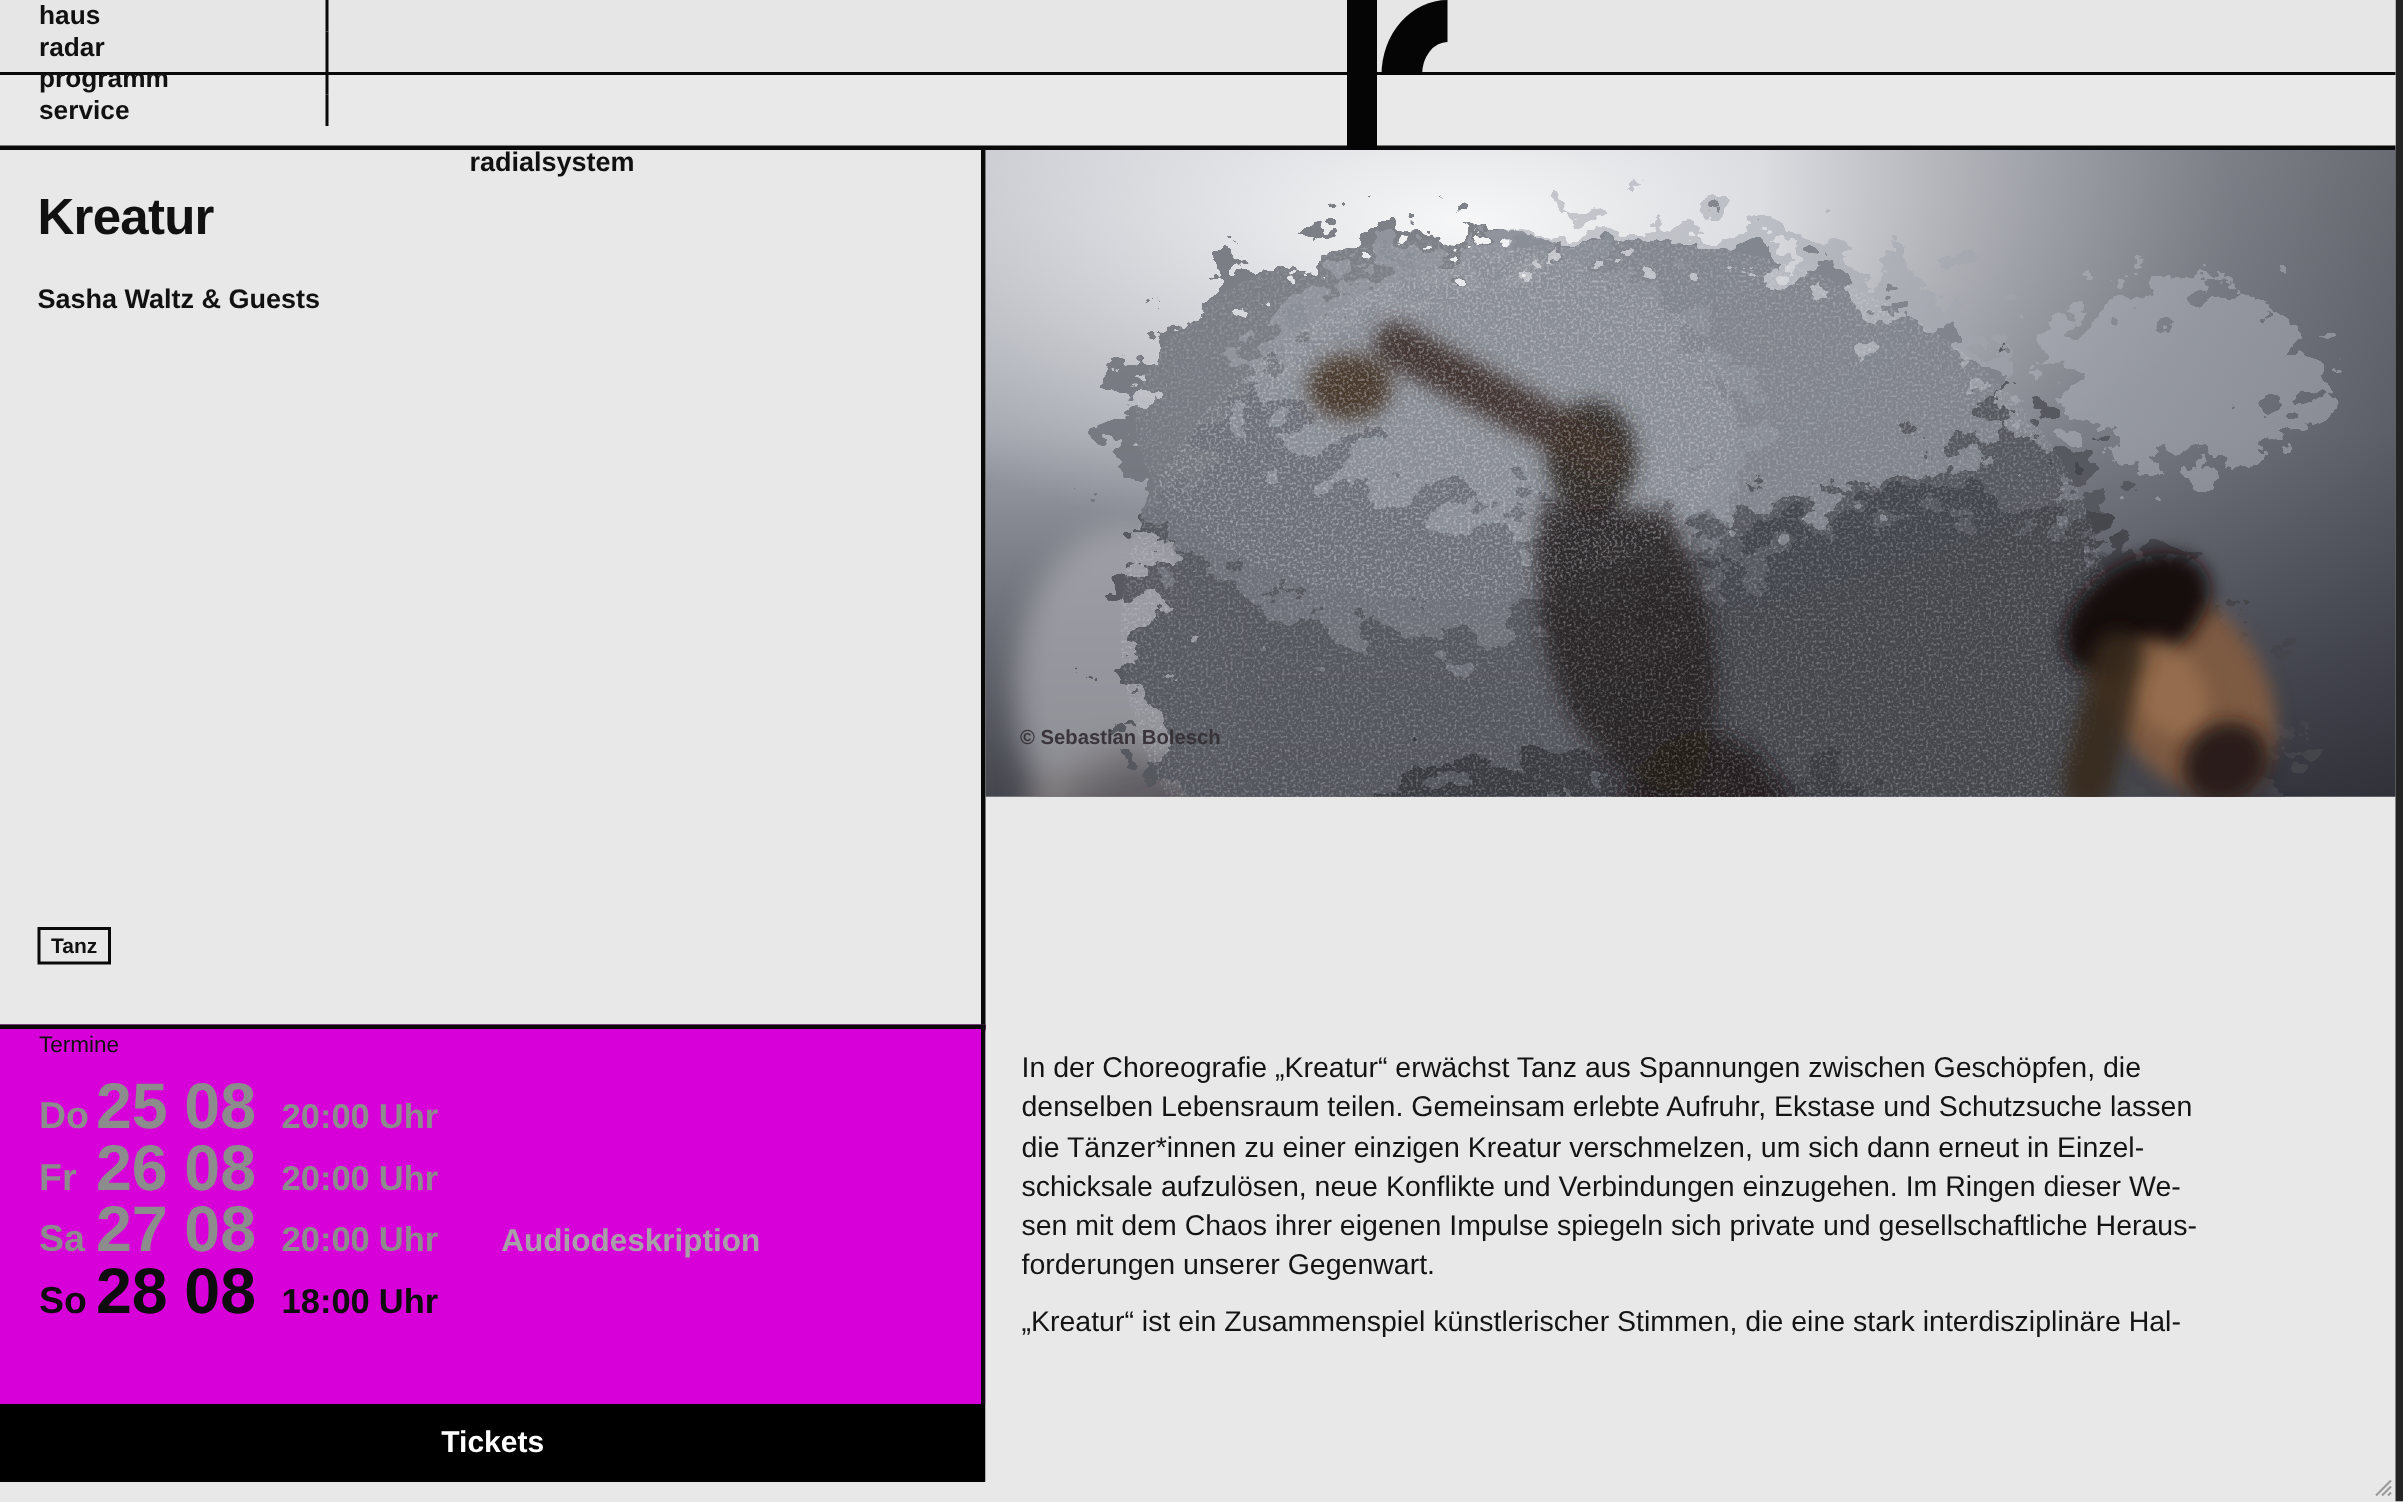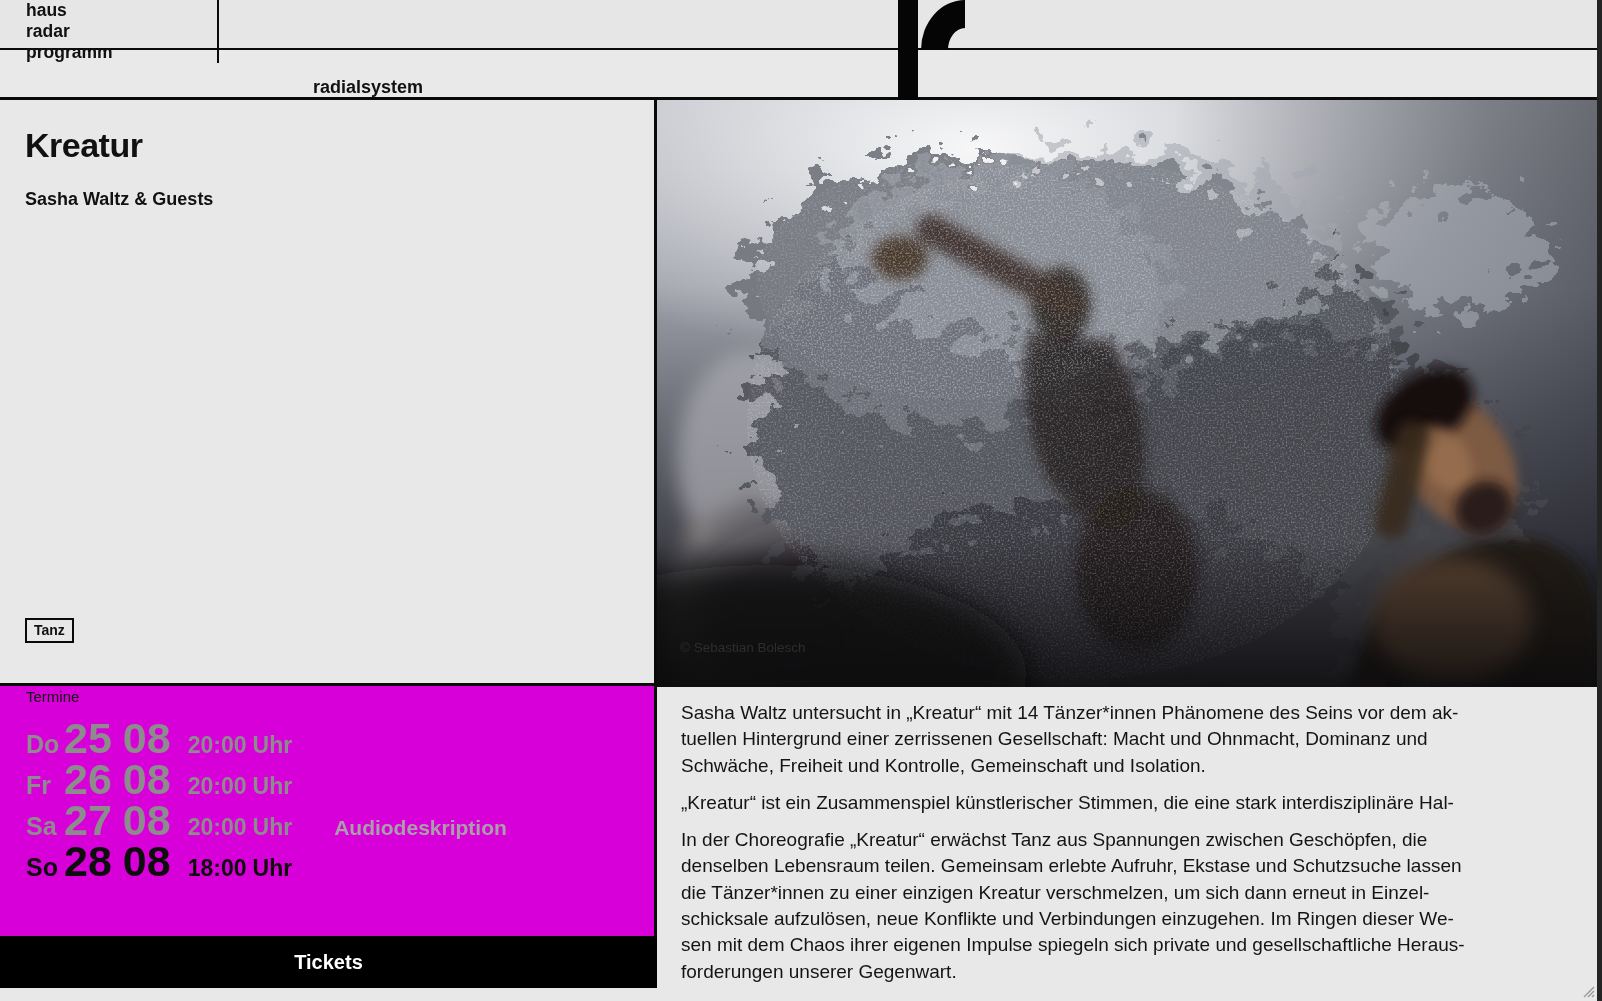--- a/index.html
+++ b/index.html
@@ -70,22 +70,22 @@
   .tickets-btn {
     position:absolute; left:0; top:936px; width:657px; height:52px;
     background:#000; color:#fff; border:none;
     display:flex; align-items:center; justify-content:center;
     font-family:"Liberation Sans", sans-serif;
     font-size:20px; font-weight:600; cursor:pointer;
   }
 
   
   .photo-wrap {
-    position:absolute; left:657px; top:100px; width:940px; height:587px;
-    background:#5a5c64; overflow:hidden;
+    position:absolute; left:657px; top:100px; width:940px; height:431px;
+    background:#5a5c64; overflow:hidden;font-weight:bold;
   }
   .photo-wrap svg { display:block; width:940px; height:587px; }
   .photo-credit {
     position:absolute; left:23px; bottom:32px;
     font-size:13.5px; color:#332e33; opacity:.92;
   }
 
   .desc-panel {
     position:absolute; left:657px; top:687px; width:940px; height:314px;
     background:#e8e8e8; padding:13px 40px 0 24px; overflow:hidden;
@@ -104,20 +104,23 @@
 
 <div class="nav-row1">
   <div class="nav-cell">
     <span>haus</span>
   </div>
   <div class="nav-cell">
     <span>radar</span>
   </div>
   <div class="nav-cell">
     <span>programm</span>
+  </div>
+  <div class="nav-cell">
+    <span>service</span>
   </div>
   <div class="nav-rest">
     <div class="brand">radialsystem</div>
 
   </div>
 </div>
 <div class="nav-row2"></div>
 <div class="logo">
   <svg viewBox="0 0 70 100" width="70" height="100">
     <rect x="0" y="0" width="20" height="100" fill="#050505"></rect>
@@ -257,30 +260,27 @@
       <rect x="728" y="320" width="34" height="120" rx="17" transform="rotate(14 745 380)" fill="#39291e" filter="url(#blur6)" opacity="0.9"></rect>
     </g>
 
     <rect x="0" y="440" width="940" height="147" fill="url(#floor)"></rect>
     <ellipse cx="110" cy="575" rx="260" ry="110" fill="#0c0a0a" filter="url(#blur16)" opacity="0.8"></ellipse>
   </svg>
   <div class="photo-credit">© Sebastian Bolesch</div>
 </div>
 
 <div class="desc-panel">
-  <p>Sasha Waltz untersucht in „Kreatur“ mit 14 Tänzer*innen Phänomene des Seins vor dem ak-
-tuellen Hintergrund einer zerrissenen Gesellschaft: Macht und Ohnmacht, Dominanz und
-Schwäche, Freiheit und Kontrolle, Gemeinschaft und Isolation.</p>
-  <p>„Kreatur“ ist ein Zusammenspiel künstlerischer Stimmen, die eine stark interdisziplinäre Hal-</p>
   <p>In der Choreografie „Kreatur“ erwächst Tanz aus Spannungen zwischen Geschöpfen, die
 denselben Lebensraum teilen. Gemeinsam erlebte Aufruhr, Ekstase und Schutzsuche lassen
 die Tänzer*innen zu einer einzigen Kreatur verschmelzen, um sich dann erneut in Einzel-
 schicksale aufzulösen, neue Konflikte und Verbindungen einzugehen. Im Ringen dieser We-
 sen mit dem Chaos ihrer eigenen Impulse spiegeln sich private und gesellschaftliche Heraus-
 forderungen unserer Gegenwart.</p>
+  <p>„Kreatur“ ist ein Zusammenspiel künstlerischer Stimmen, die eine stark interdisziplinäre Hal-</p>
 </div>
 
 <div class="scrollbar"></div>
 <div class="resize-grip">
   <svg viewBox="0 0 15 15" width="15" height="15">
     <line x1="14" y1="4" x2="4" y2="14" stroke="#9a9a9a" stroke-width="1.4"></line>
     <line x1="14" y1="8" x2="8" y2="14" stroke="#9a9a9a" stroke-width="1.4"></line>
     <line x1="14" y1="12" x2="12" y2="14" stroke="#9a9a9a" stroke-width="1.4"></line>
   </svg>
 </div>

